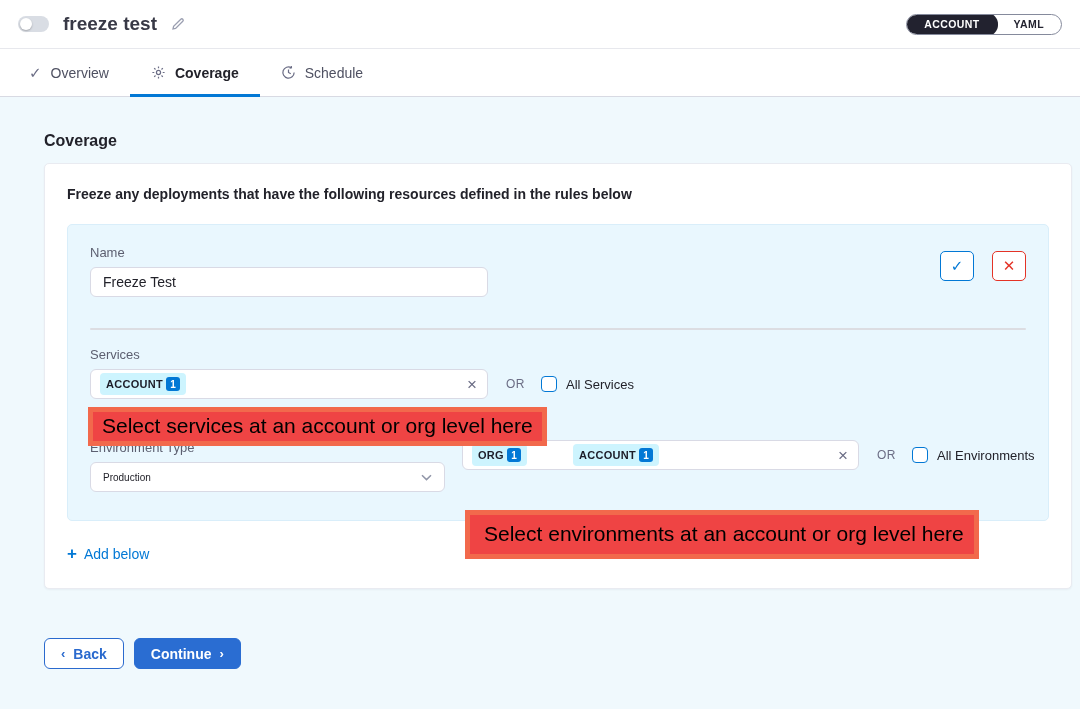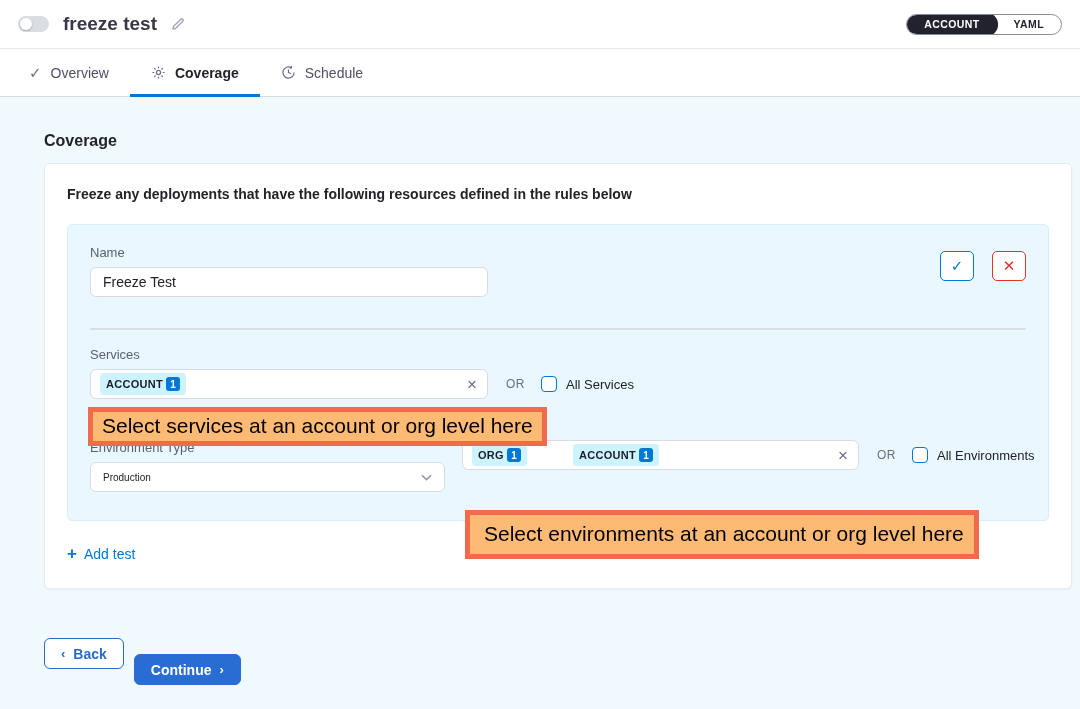--- a/index.html
+++ b/index.html
@@ -124,24 +124,24 @@
   .add-rule .plus { font-size:17px; font-weight:bold; line-height:1; }
   
   .footer { display:flex; gap:10px; margin:49px 0 0 44px; }
   .btn {
     height:31px; border-radius:6px; display:flex; align-items:center;
     justify-content:center; font-size:14px; font-weight:bold; cursor:pointer;
     gap:8px; padding:0 16px;
   }
   .btn .chev { font-size:13px; font-weight:bold; line-height:1; margin-top:-1px; }
   .btn-back { background:#fff; border:1.5px solid #2a6ace; color:#2a6ace; }
-  .btn-continue { background:#2a6dd2; border:1.5px solid #2a6dd2; color:#fff;margin-top:16px; }
+  .btn-continue { background:#2a6dd2; border:1.5px solid #2a6dd2; color:#fff; }
   
   .annotation {
-    position:absolute; background:#fdba74; border:5px solid #f2694c;
+    position:absolute; background:#ef4444; border:5px solid #f2694c;
     color:#000; font-size:21px; white-space:nowrap; z-index:10;
     font-family:"Liberation Sans","DejaVu Sans",sans-serif;
   }
   .ann-services { left:88px; top:407px; padding:2px 9px 3px 9px; }
   .ann-environments { left:465px; top:510px; padding:7px 10px 8px 14px; }
   svg { display:block; }
 </style>
 </head>
 <body>
 
@@ -257,21 +257,21 @@
             <span class="or-label">OR</span>
             <div class="checkbox"></div>
             <span class="check-text">All Environments</span>
           </div>
         </div>
       </div>
     </div>
 
     <div class="add-rule">
       <span class="plus">+</span>
-      <span>Add test</span>
+      <span>Add below</span>
     </div>
   </div>
 </div>
 
 <div class="footer">
   <div class="btn btn-back">
     <span class="chev">‹</span>
     <span>Back</span>
   </div>
   <div class="btn btn-continue">

